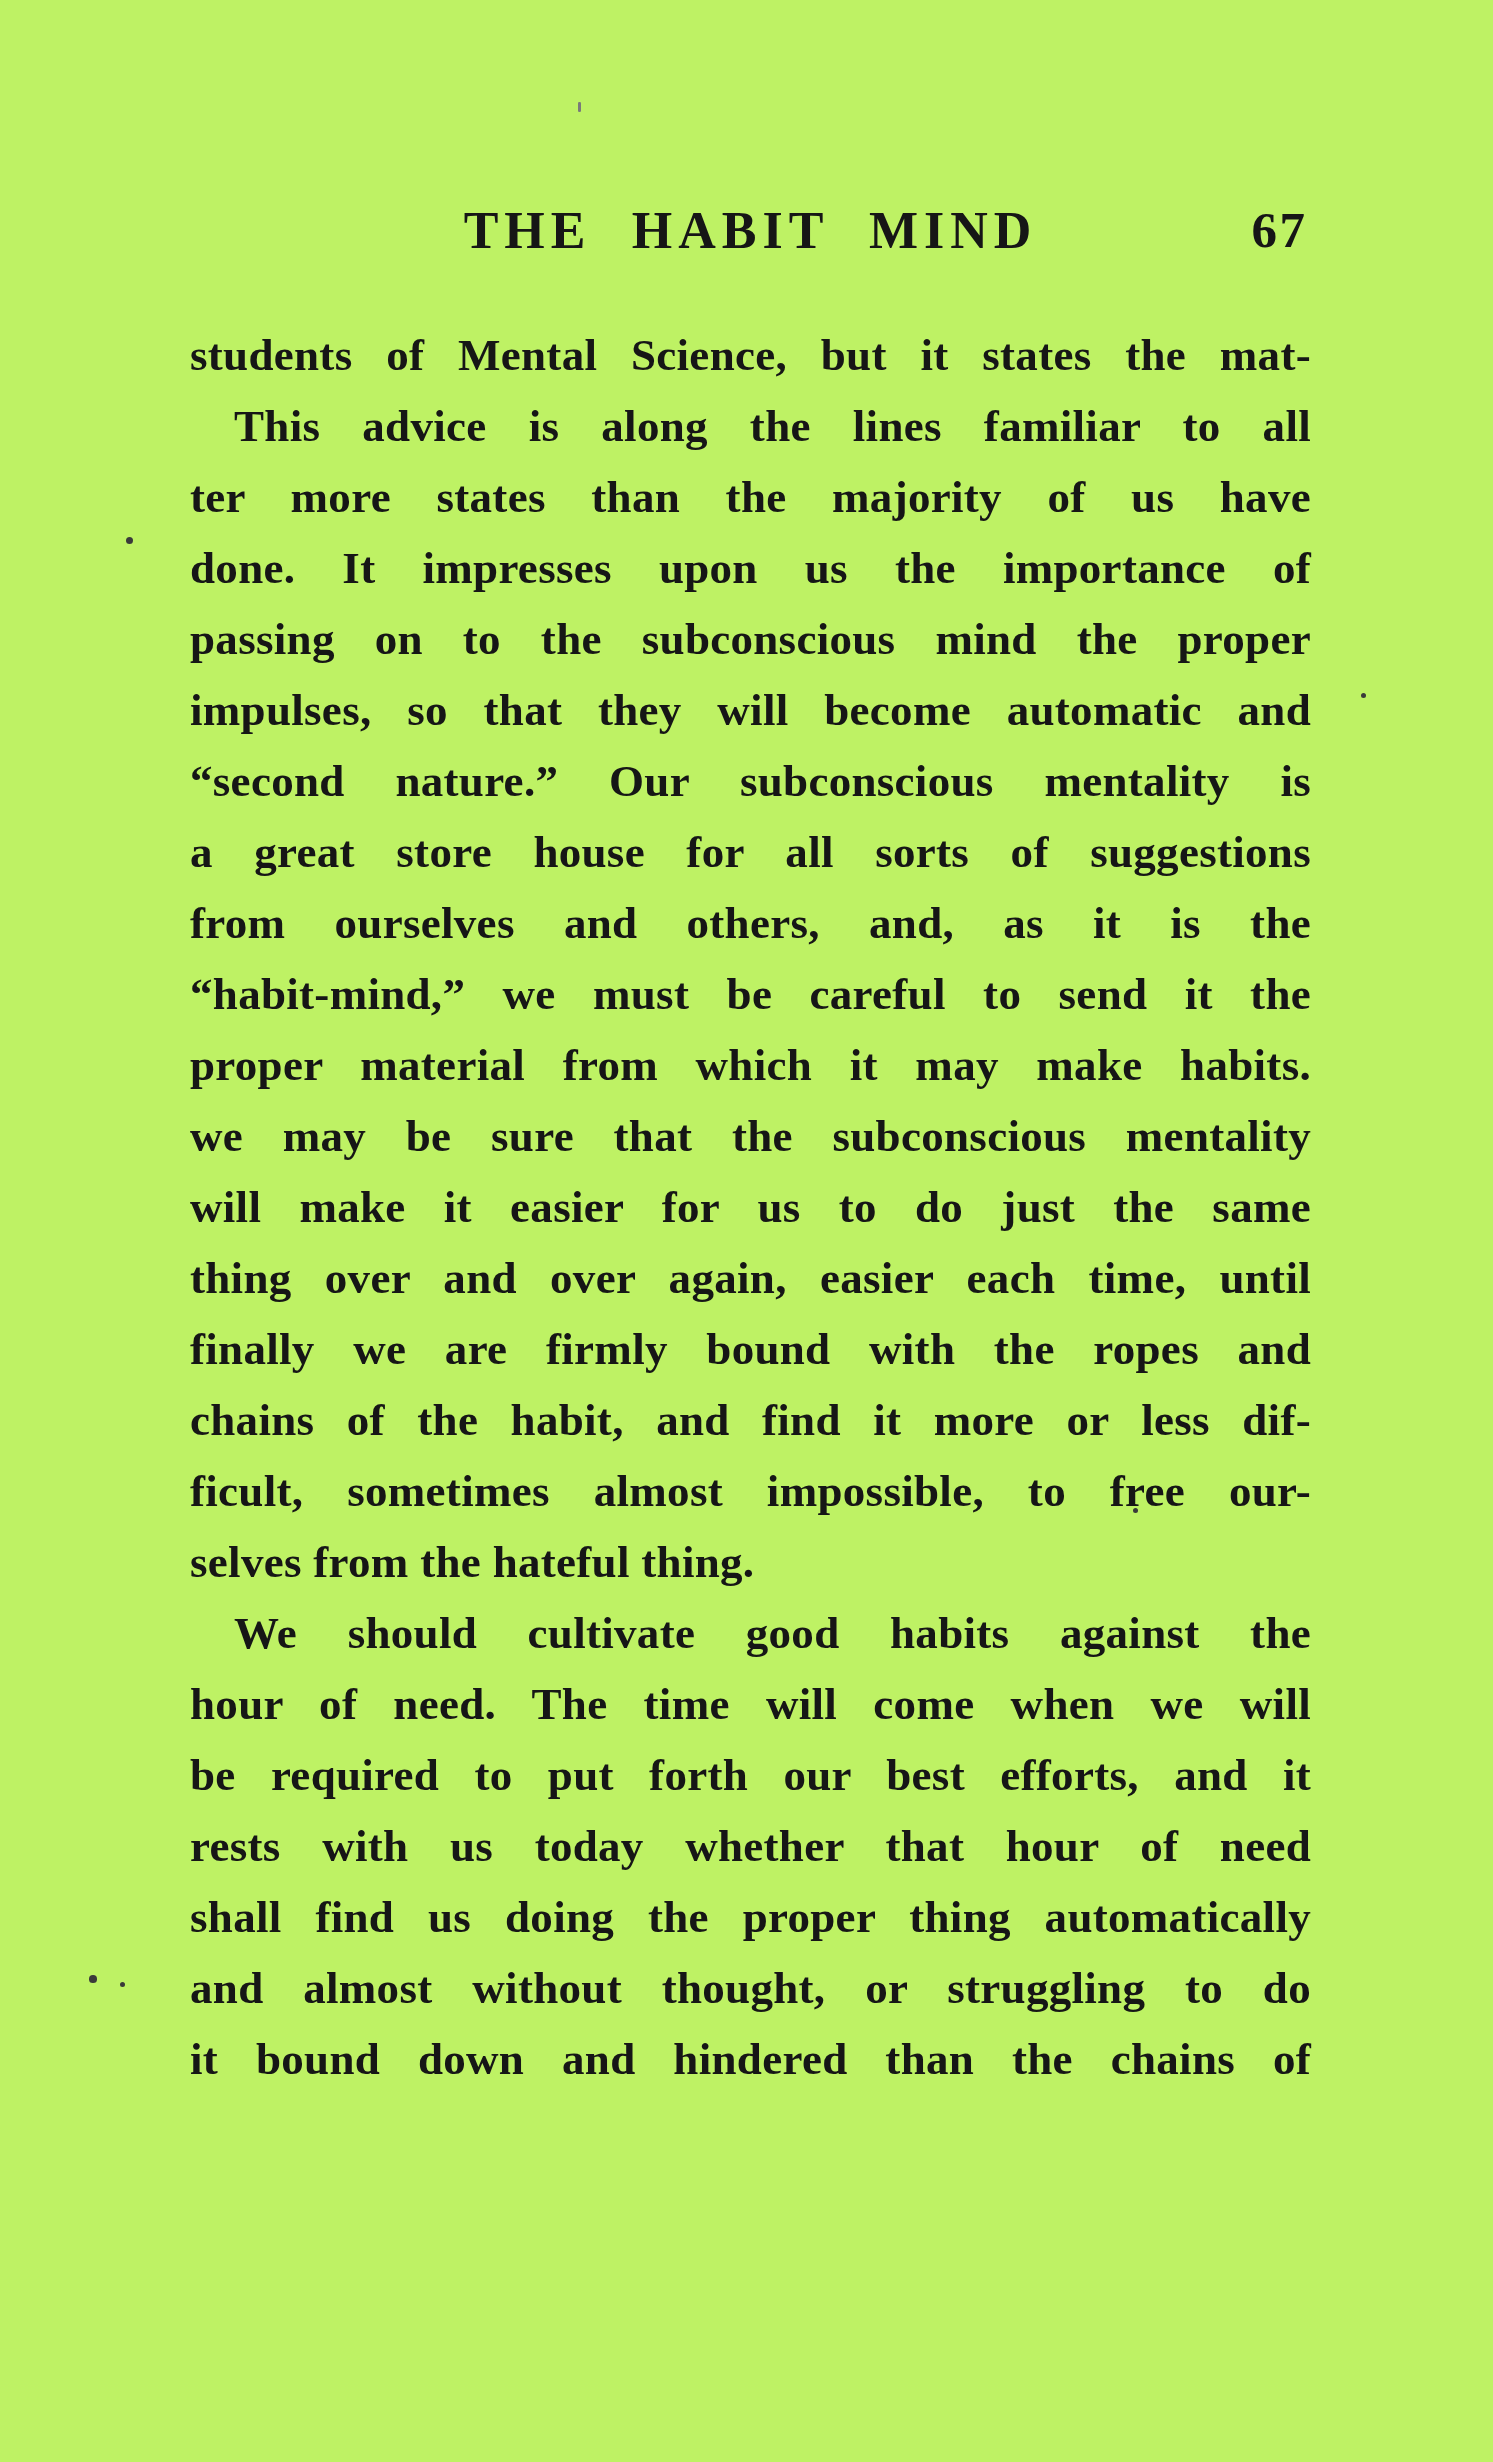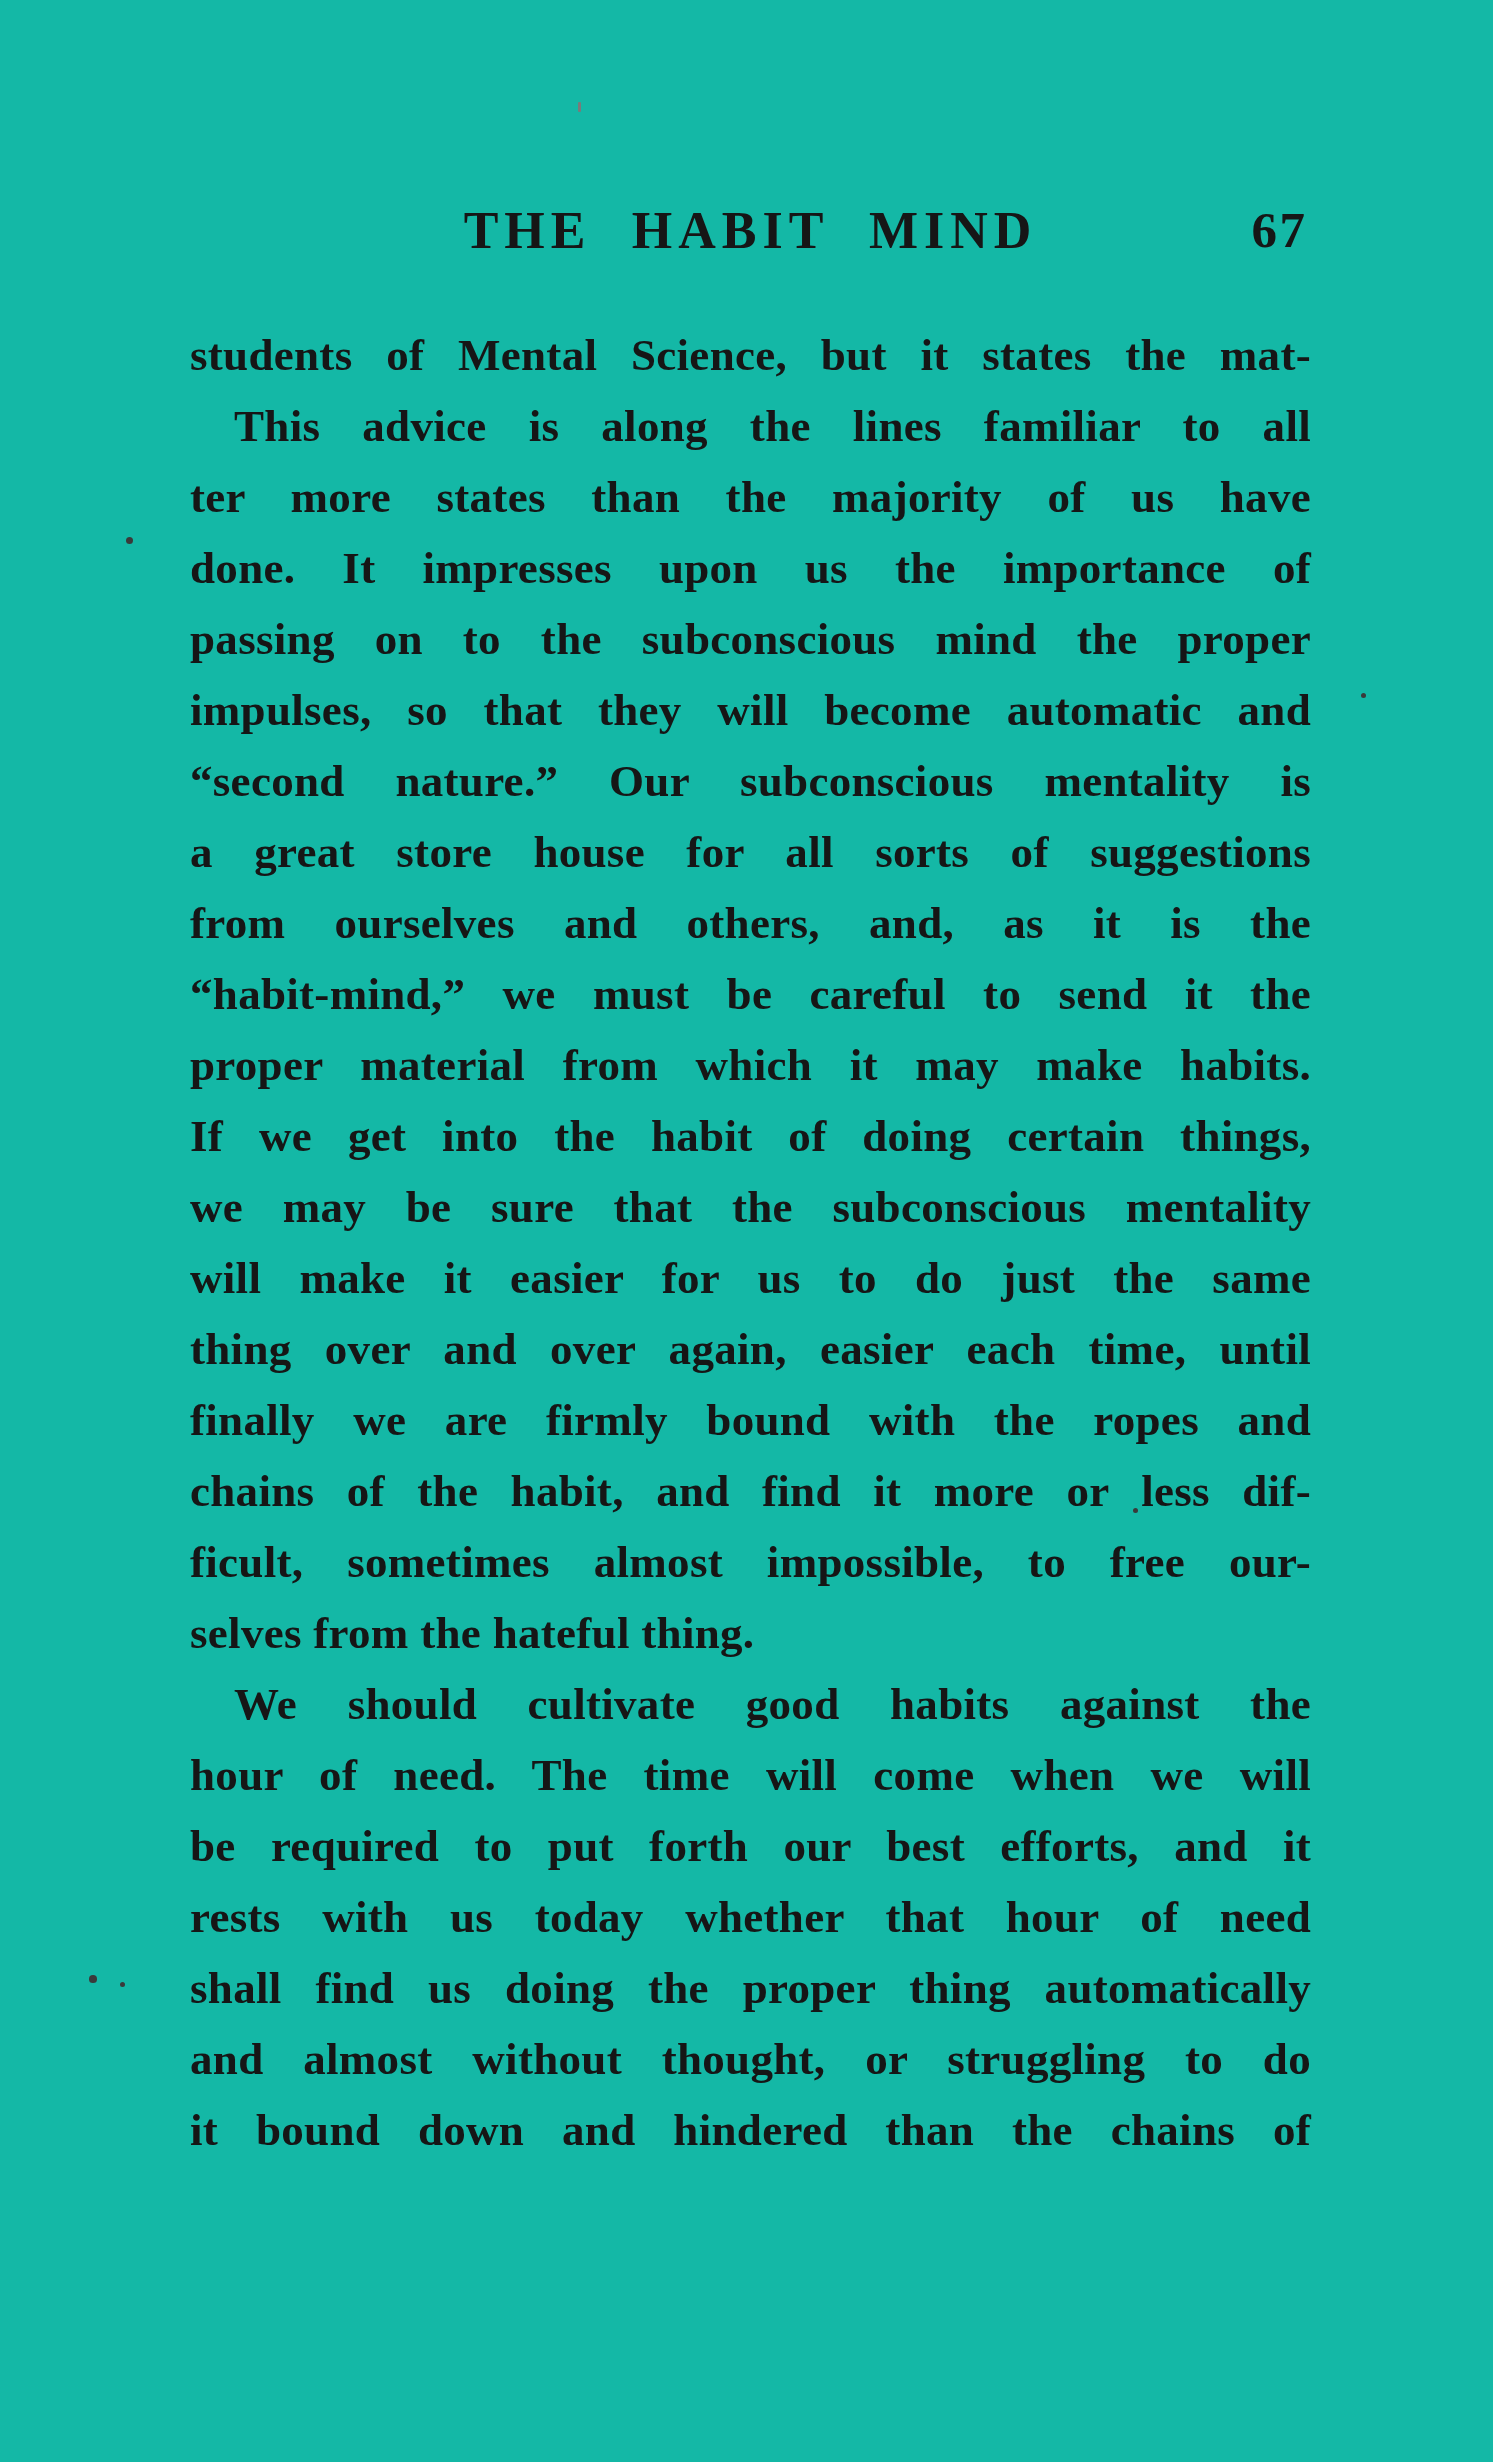--- a/index.html
+++ b/index.html
@@ -4,21 +4,21 @@
 <style>
   html, body {
     margin: 0;
     padding: 0;
     background: #ececea;
   }
   .page {
     position: relative;
     width: 1493px;
     height: 2462px;
-    background: #14b8a6;
+    background: #bef264;
     font-family: "Liberation Serif", "DejaVu Serif", serif;
     color: #161616;
     overflow: hidden;
   }
   .header {
     position: absolute;
     left: 190px;
     top: 201px;
     width: 1121px;
     height: 71px;
@@ -91,21 +91,20 @@
     <div class="line indent">This advice is along the lines familiar to all</div>
     <div class="line">ter more states than the majority of us have</div>
     <div class="line">done.  It impresses upon us the importance of</div>
     <div class="line">passing on to the subconscious mind the proper</div>
     <div class="line">impulses, so that they will become automatic and</div>
     <div class="line">“second nature.”  Our subconscious mentality is</div>
     <div class="line">a great store house for all sorts of suggestions</div>
     <div class="line">from ourselves and others, and, as it is the</div>
     <div class="line">“habit-mind,” we must be careful to send it the</div>
     <div class="line">proper material from which it may make habits.</div>
-    <div class="line">If we get into the habit of doing certain things,</div>
     <div class="line">we may be sure that the subconscious mentality</div>
     <div class="line">will make it easier for us to do just the same</div>
     <div class="line">thing over and over again, easier each time, until</div>
     <div class="line">finally we are firmly bound with the ropes and</div>
     <div class="line">chains of the habit, and find it more or less dif-</div>
     <div class="line">ficult, sometimes almost impossible, to free our-</div>
     <div class="line flush">selves from the hateful thing.</div>
     <div class="line indent">We should cultivate good habits against the</div>
     <div class="line">hour of need.  The time will come when we will</div>
     <div class="line">be required to put forth our best efforts, and it</div>

